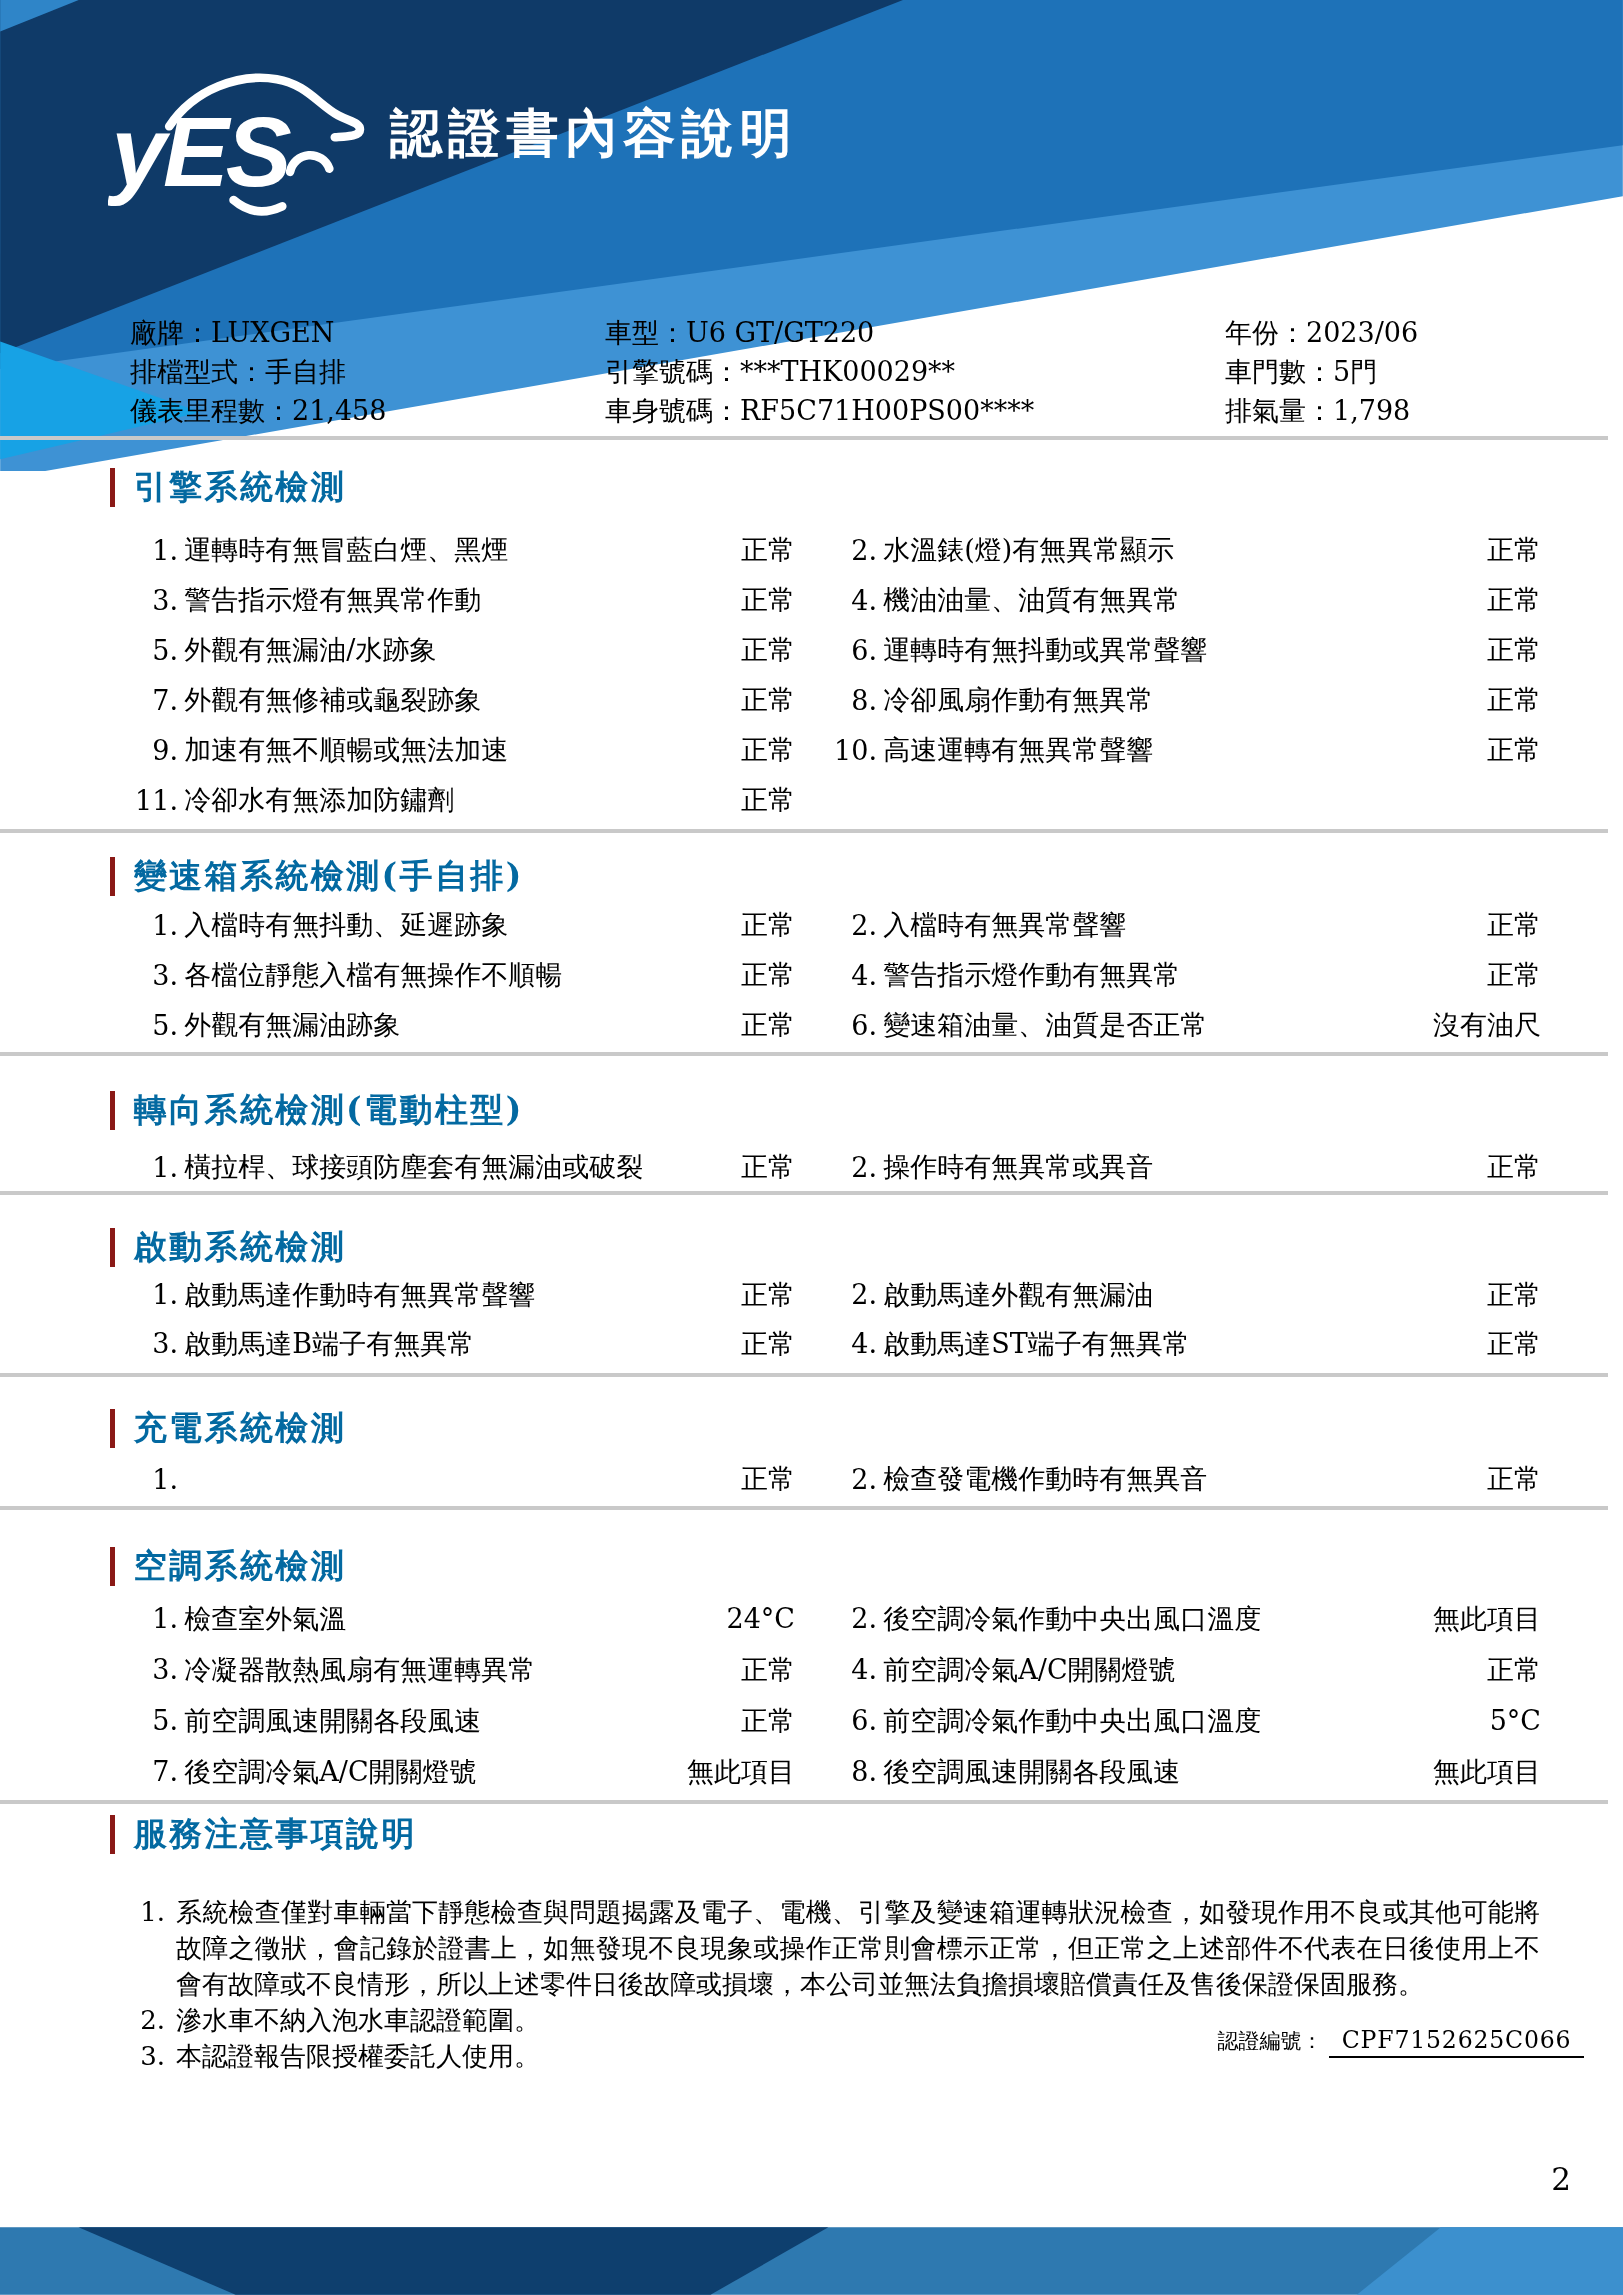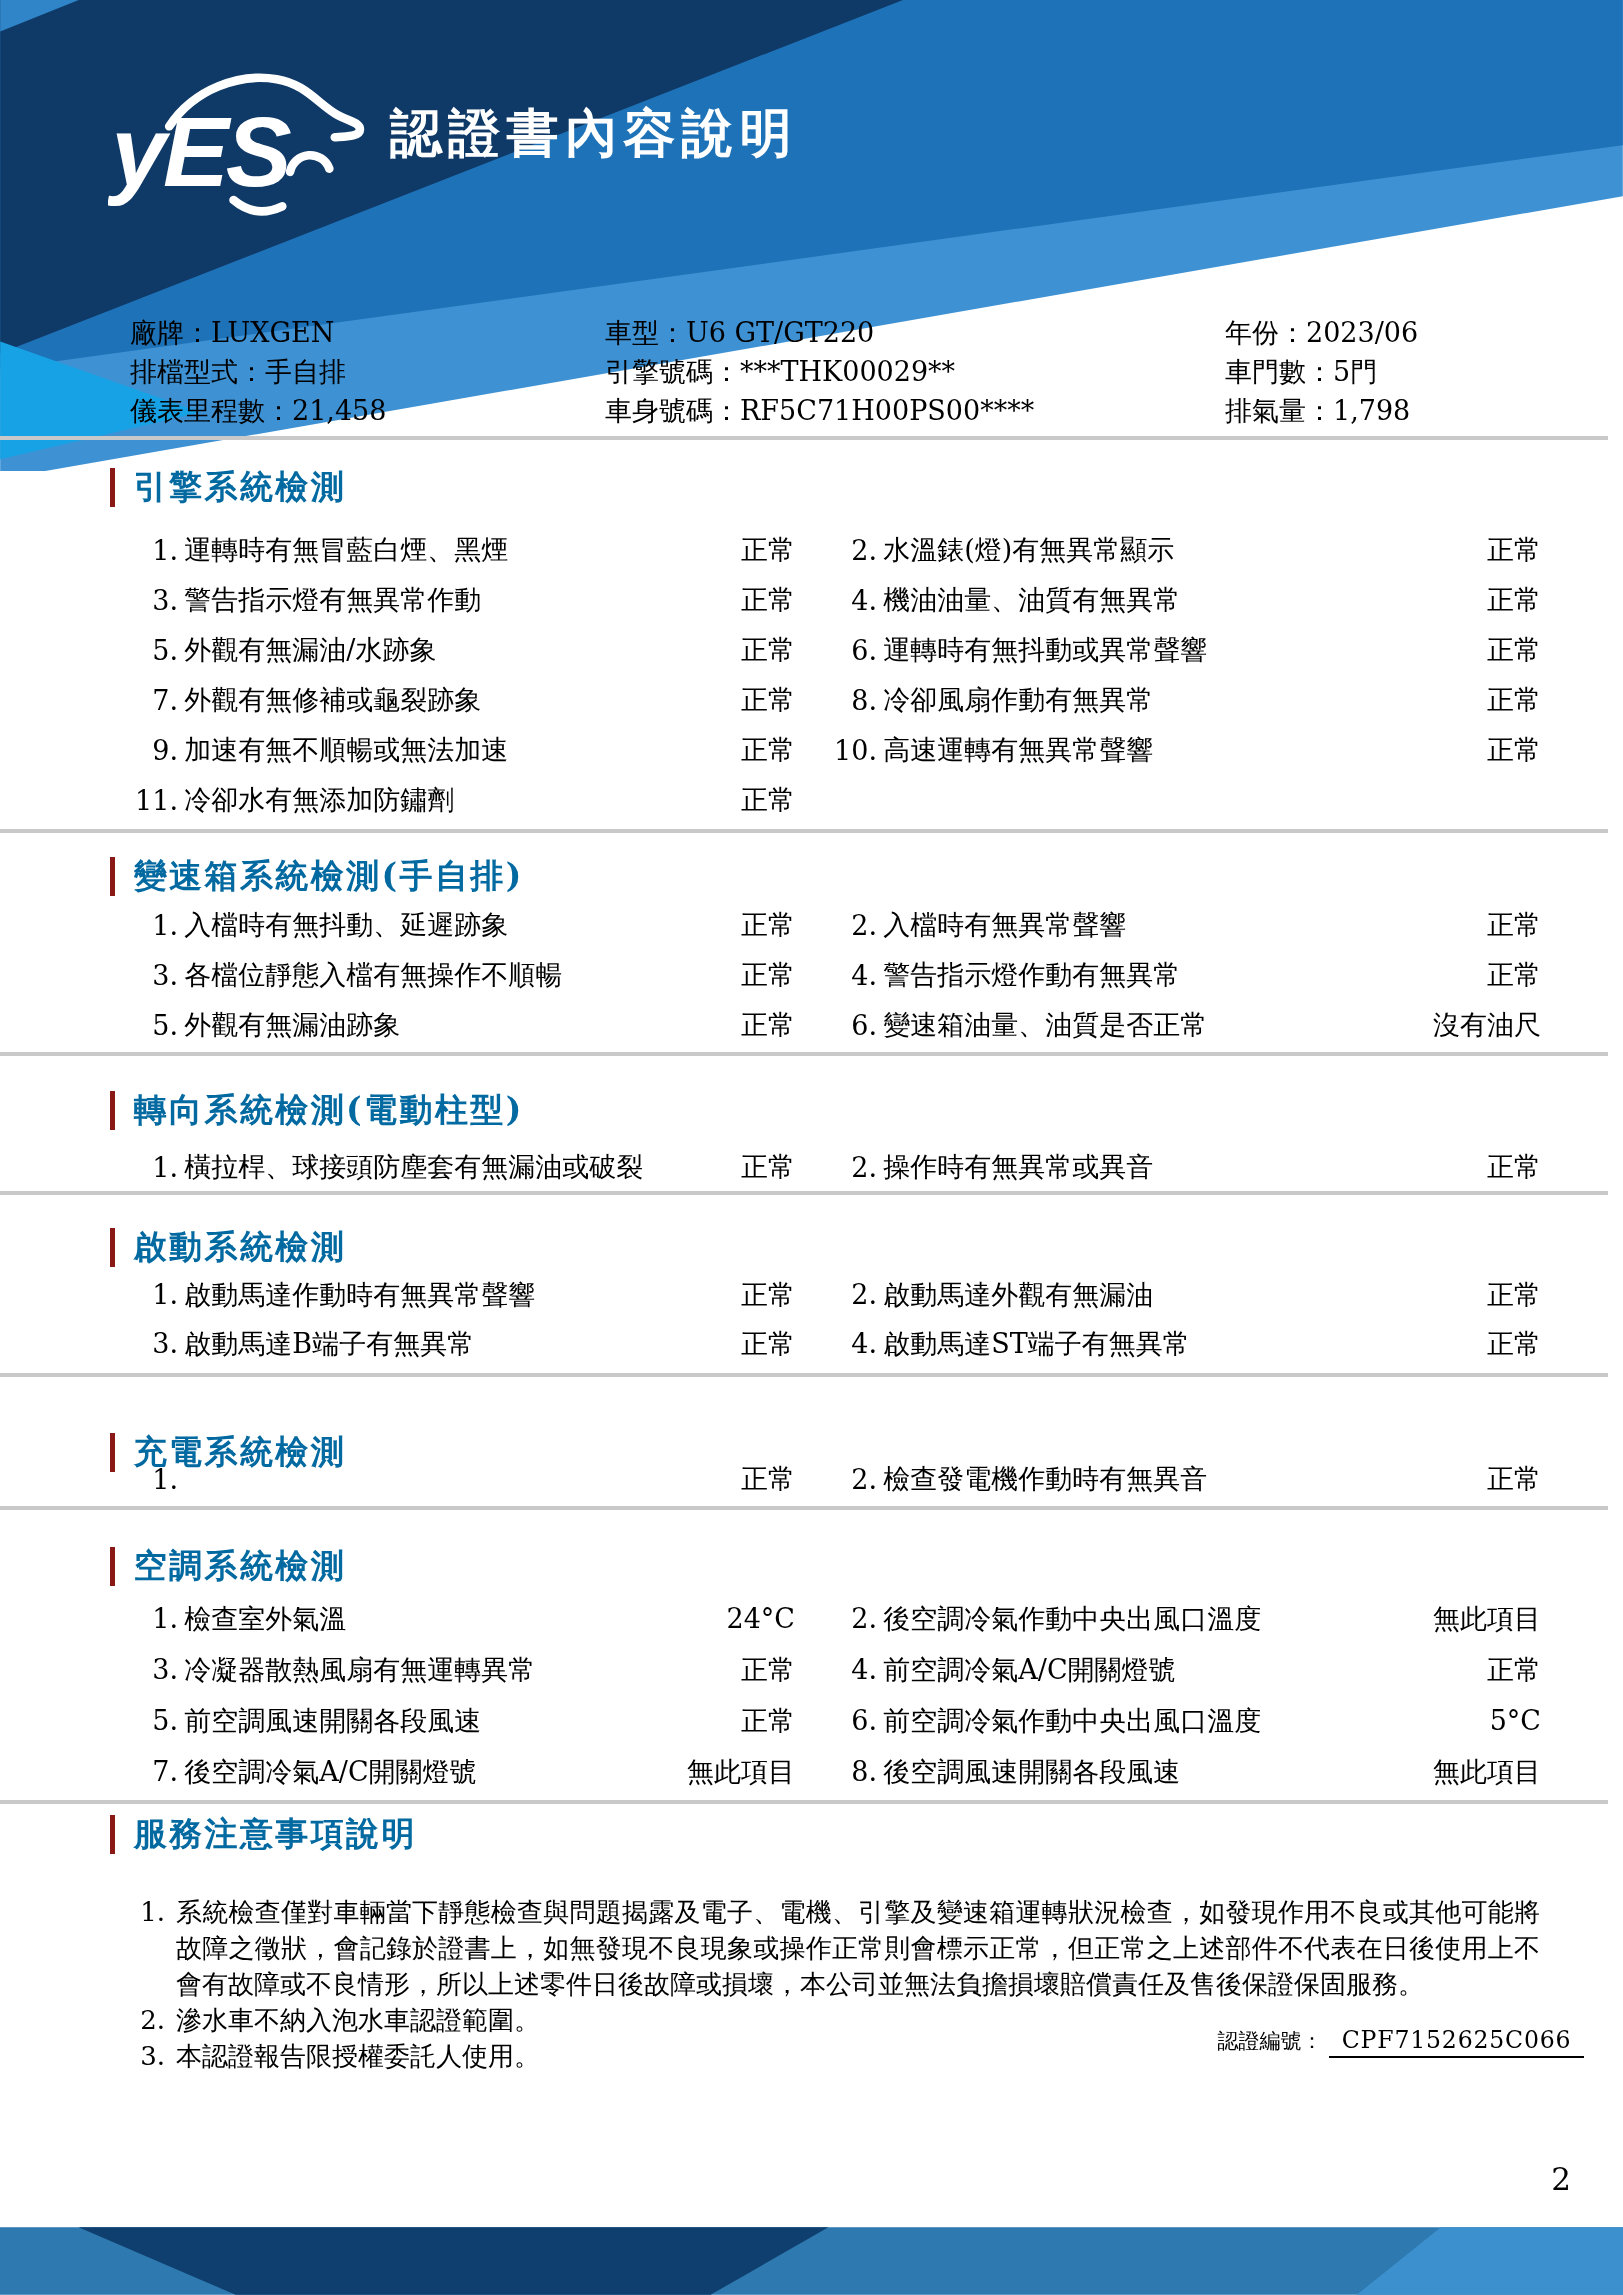--- a/index.html
+++ b/index.html
@@ -235,21 +235,21 @@
             <span class="val">正常</span>
           </div>
           <div class="pair right">
             <span class="no">4.</span>
             <span class="lbl">啟動馬達ST端子有無異常</span>
             <span class="val">正常</span>
           </div>
         </div>
       </div>
       <div class="divider" style="top: 1373px;"></div>
-      <div class="sec-title" style="top: 1406px; margin-top: 24px;">
+      <div class="sec-title" style="top: 1406px;">
         <span class="sec-bar"></span>
         <span>充電系統檢測</span>
       </div>
       <div class="rows" style="top: 1454px;">
         <div class="row" style="height: 50px;">
           <div class="pair left">
             <span class="no">1.</span>
             <span class="val">正常</span>
           </div>
           <div class="pair right">

